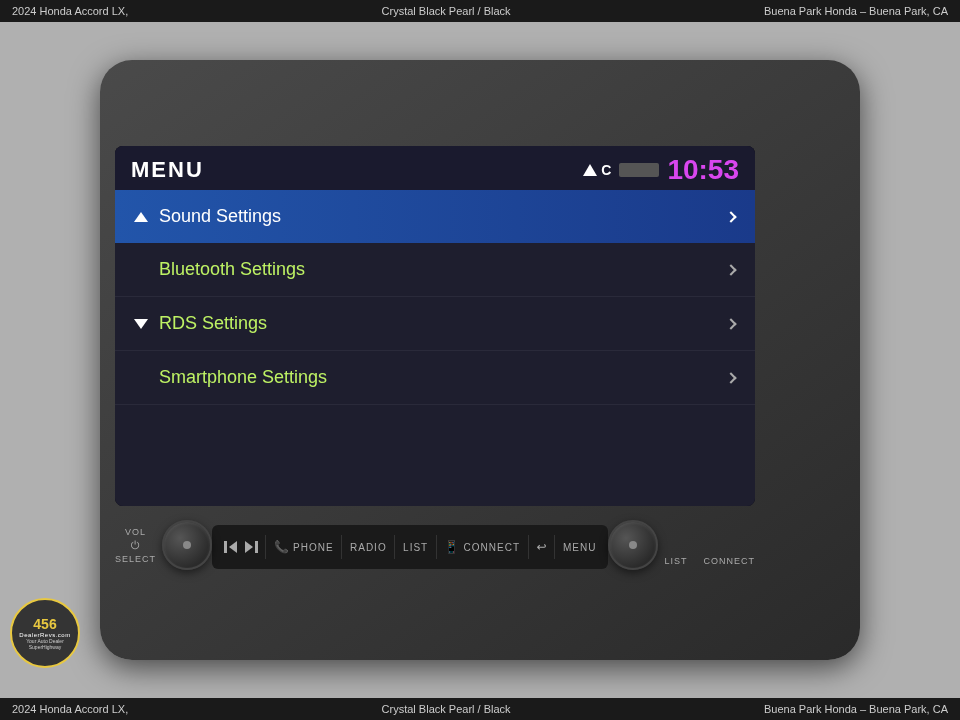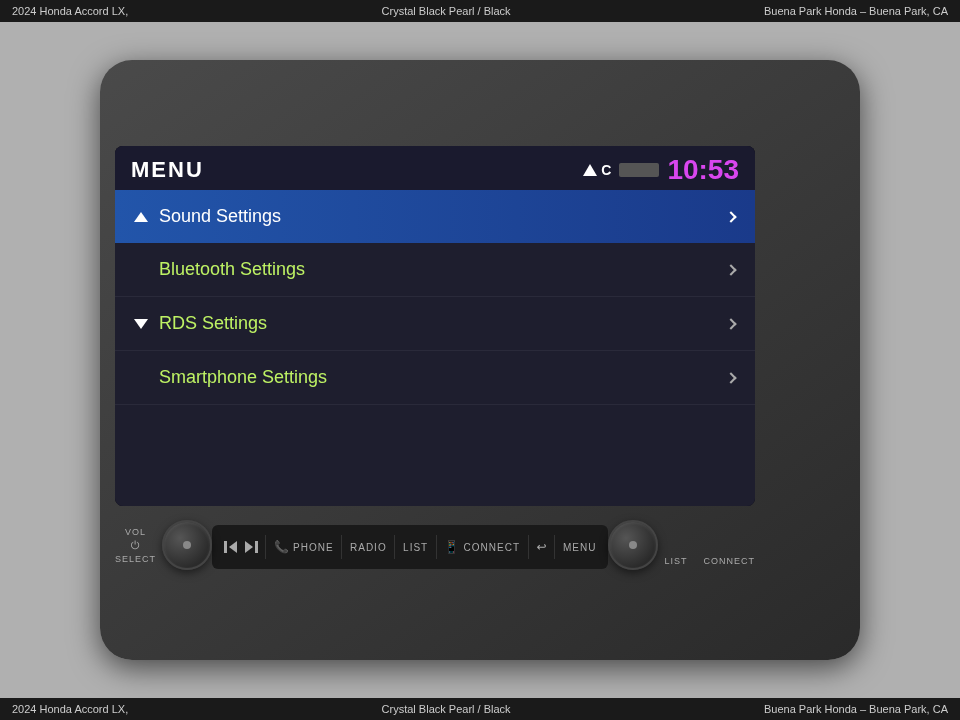--- a/index.html
+++ b/index.html
@@ -500,20 +500,27 @@
           <div class="right-labels-row">
             <span>LIST</span>
             <span>CONNECT</span>
           </div>
         </div>
       </div>
     </div>
 
   </div>
 
+  <div class="watermark">
+    <div class="watermark-box">
+      <span class="watermark-numbers">456</span>
+      <span class="watermark-text">DealerRevs.com</span>
+      <span class="watermark-sub">Your Auto Dealer SuperHighway</span>
+    </div>
+  </div>
 
 </div>
 
 <div class="bottom-bar">
   <span class="bottom-bar-left">2024 Honda Accord LX,</span>
   <span class="bottom-bar-center">Crystal Black Pearl / Black</span>
   <span class="bottom-bar-right">Buena Park Honda – Buena Park, CA</span>
 </div>
 
 </body></html>

